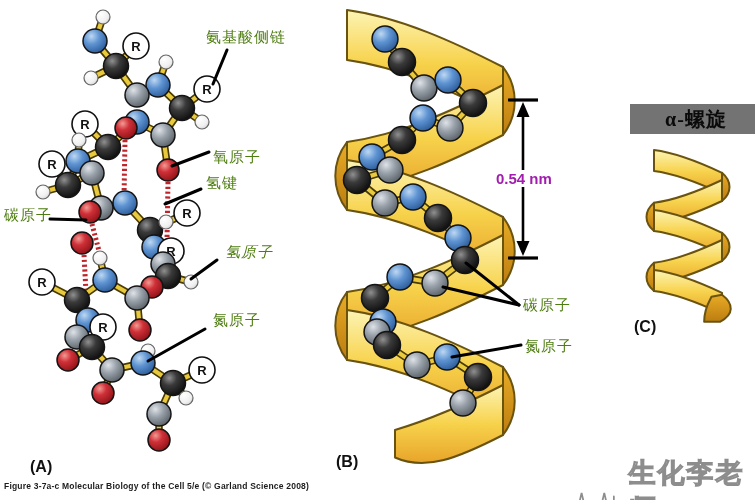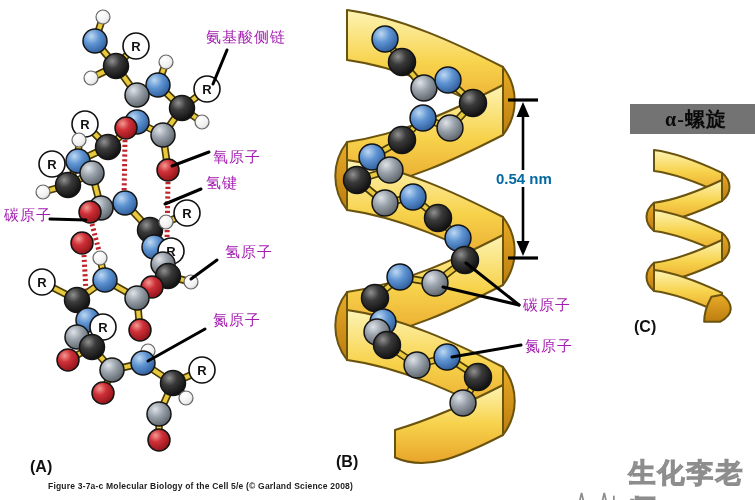--- a/index.html
+++ b/index.html
@@ -1,25 +1,25 @@
 <!DOCTYPE html>
 <html><head>
 <meta charset="utf-8">
 <style>
   html,body{margin:0;padding:0;background:#fff;}
   .stage{position:relative;width:755px;height:500px;background:#ffffff;overflow:hidden;
          font-family:"Liberation Sans",sans-serif;}
   .stage svg.art{position:absolute;left:0;top:0;}
-  .lab{position:absolute;font:15px "Liberation Serif","DejaVu Serif",serif;color:#a21caf;
+  .lab{position:absolute;font:15px "Liberation Serif","DejaVu Serif",serif;color:#4d7c0f;
        white-space:nowrap;letter-spacing:1px;}
   .tag{position:absolute;font:bold 16px "Liberation Sans","DejaVu Sans",sans-serif;color:#111;}
-  .measure{position:absolute;font:bold 15px "Liberation Sans","DejaVu Sans",sans-serif;color:#0369a1;
+  .measure{position:absolute;font:bold 15px "Liberation Sans","DejaVu Sans",sans-serif;color:#a21caf;
            background:#fff;padding:0 2px;}
   .caption{position:absolute;font:bold 8.5px "Liberation Sans","DejaVu Sans",sans-serif;color:#1c1c1c;
-           letter-spacing:.2px;margin-left:44px;}
+           letter-spacing:.2px;}
   .title-box{position:absolute;display:flex;align-items:center;justify-content:center;
              font:bold 20px "Liberation Serif","DejaVu Serif",serif;color:#0a0a0a;letter-spacing:1px;}
   .watermark{position:absolute;display:flex;align-items:flex-end;gap:6px;}
   .watermark .wm-text{font:bold 27px "Liberation Serif","DejaVu Serif",serif;letter-spacing:2px;
              color:transparent;-webkit-text-stroke:1.1px #8d8d8d;}
 </style>
 </head>
 <body>
 
 <div class="stage">
@@ -367,21 +367,21 @@
         <line x1="508" y1="258" x2="538" y2="258" stroke="#000" stroke-width="3.2"></line>
         <polygon points="523,102 516.5,117 529.5,117" fill="#000"></polygon>
         <polygon points="523,256 516.5,241 529.5,241" fill="#000"></polygon>
       </g>
   </svg>
 
   <div class="lab" style="left: 206px; top: 28px;">氨基酸侧链</div>
   <div class="lab" style="left: 213px; top: 148px;">氧原子</div>
   <div class="lab" style="left: 206px; top: 174px; text-align: right;">氢键</div>
   <div class="lab" style="left: 4px; top: 206px;">碳原子</div>
-  <div class="lab" style="left: 225px; top: 243px;">氢原子</div>
+  <div class="lab" style="left: 225px; top: 243px; font-style: italic;">氢原子</div>
   <div class="lab" style="left: 213px; top: 311px;">氮原子</div>
 
   <div class="lab" style="left: 523px; top: 296px;">碳原子</div>
   <div class="lab" style="left: 525px; top: 337px;">氮原子</div>
   <div class="measure" style="left: 494px; top: 170px;">0.54 nm</div>
 
   <div class="title-box" style="left: 630px; top: 104px; width: 132px; height: 30px; background: #737373;">α-螺旋</div>
 
   <div class="tag" style="left: 30px; top: 458px;">(A)</div>
   <div class="tag" style="left: 336px; top: 453px;">(B)</div>

